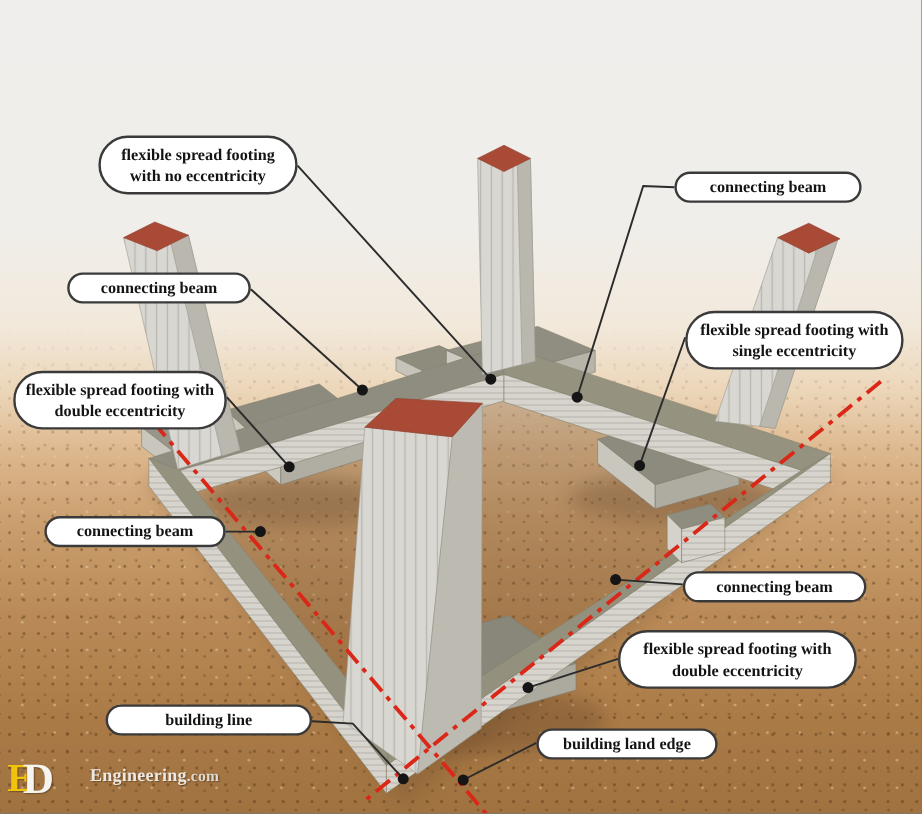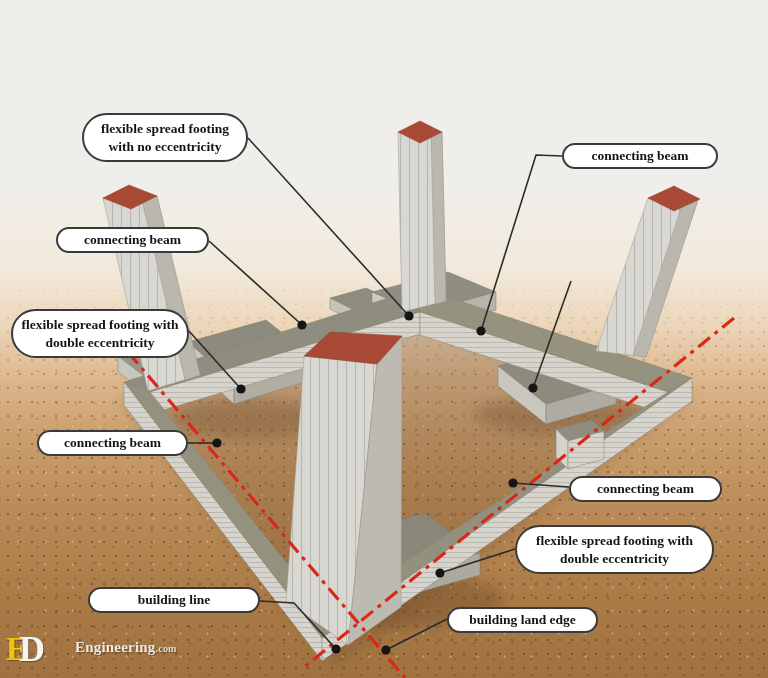--- a/index.html
+++ b/index.html
@@ -33,21 +33,21 @@
   .pill.single{padding:2px 8px;}
   
   #logo{position:absolute;left:6px;top:633px;width:190px;height:44px;color:#ece9e4;}
   #logo .mono{position:absolute;left:0;top:0;display:flex;align-items:flex-start;}
   #logo .mE{font-size:33px;font-weight:bold;color:#f2c30c;line-height:1;
             text-shadow:1px 1px 1px rgba(60,35,10,.45);}
   #logo .mD{font-size:36px;font-weight:bold;color:#f6f4f0;line-height:.92;margin-left:-9px;
             text-shadow:1px 1px 1px rgba(60,35,10,.45);}
   #logo .disc{position:absolute;left:69px;top:6px;font-size:15px;font-weight:bold;
             letter-spacing:.2px;text-shadow:1px 1px 1px rgba(60,35,10,.5);}
-  #logo .disc .com{font-size:10px;font-weight:bold;color:#ddd9d2;}
+  #logo .disc .com{font-size:13px;font-weight:bold;color:#ddd9d2;}
   #logo .eng{position:absolute;left:32px;top:21px;font-size:17.5px;font-weight:bold;
             color:#e4e1db;letter-spacing:.3px;text-shadow:1px 1px 1px rgba(60,35,10,.5);}
 </style>
 </head>
 <body>
 
 <div id="stage">
 
   <div id="speckle"></div>
 
@@ -172,20 +172,21 @@
       <circle cx="513" cy="483" r="4.6"></circle>
       <circle cx="440" cy="573" r="4.6"></circle>
       <circle cx="336" cy="649" r="4.6"></circle>
       <circle cx="386" cy="650" r="4.6"></circle>
     </g>
   </svg>
 
   <div class="pill" style="left:82px;  top:113px; width:166px;">flexible spread footing with no eccentricity</div>
   <div class="pill single" style="left:56px;  top:227px; width:153px;">connecting beam</div>
   <div class="pill single" style="left:562px; top:143px; width:156px;">connecting beam</div>
+  <div class="pill" style="left:571px; top:259px; width:182px;">flexible spread footing with single eccentricity</div>
   <div class="pill" style="left:11px;  top:309px; width:178px;">flexible spread footing with double eccentricity</div>
   <div class="pill single" style="left:37px;  top:430px; width:151px;">connecting beam</div>
   <div class="pill single" style="left:569px; top:476px; width:153px;">connecting beam</div>
   <div class="pill" style="left:515px; top:525px; width:199px;">flexible spread footing with double eccentricity</div>
   <div class="pill single" style="left:88px;  top:587px; width:172px;">building line</div>
   <div class="pill single" style="left:447px; top:607px; width:151px;">building land edge</div>
 
   <div id="logo">
     <div class="mono">
       <span class="mE">E</span>

